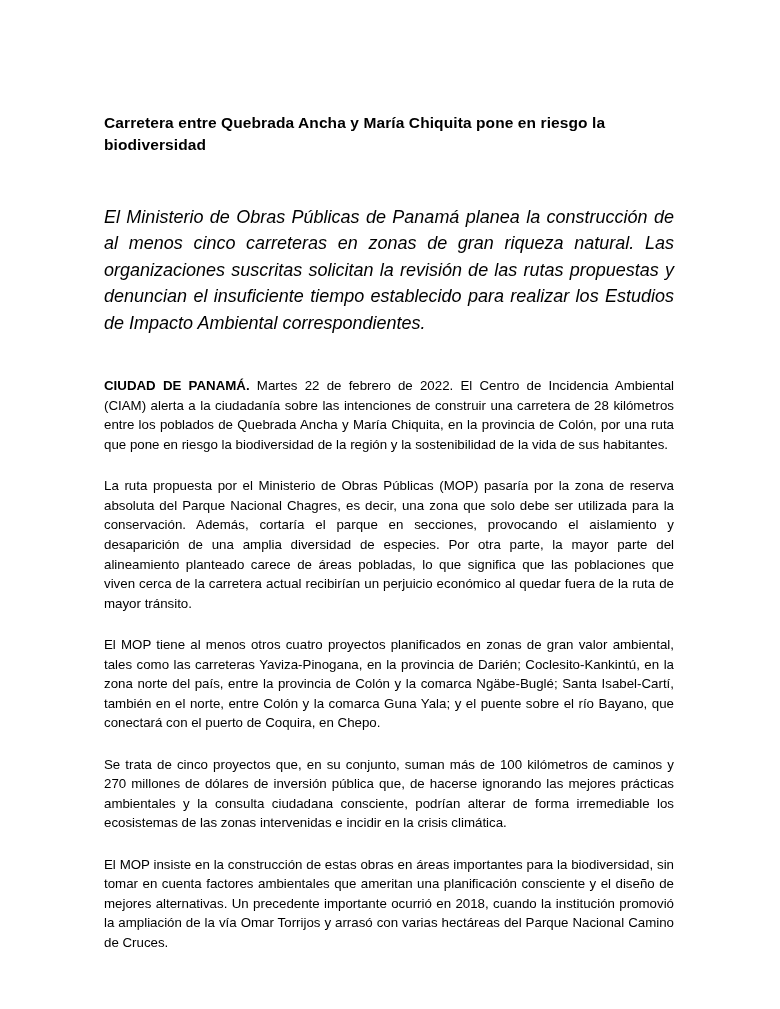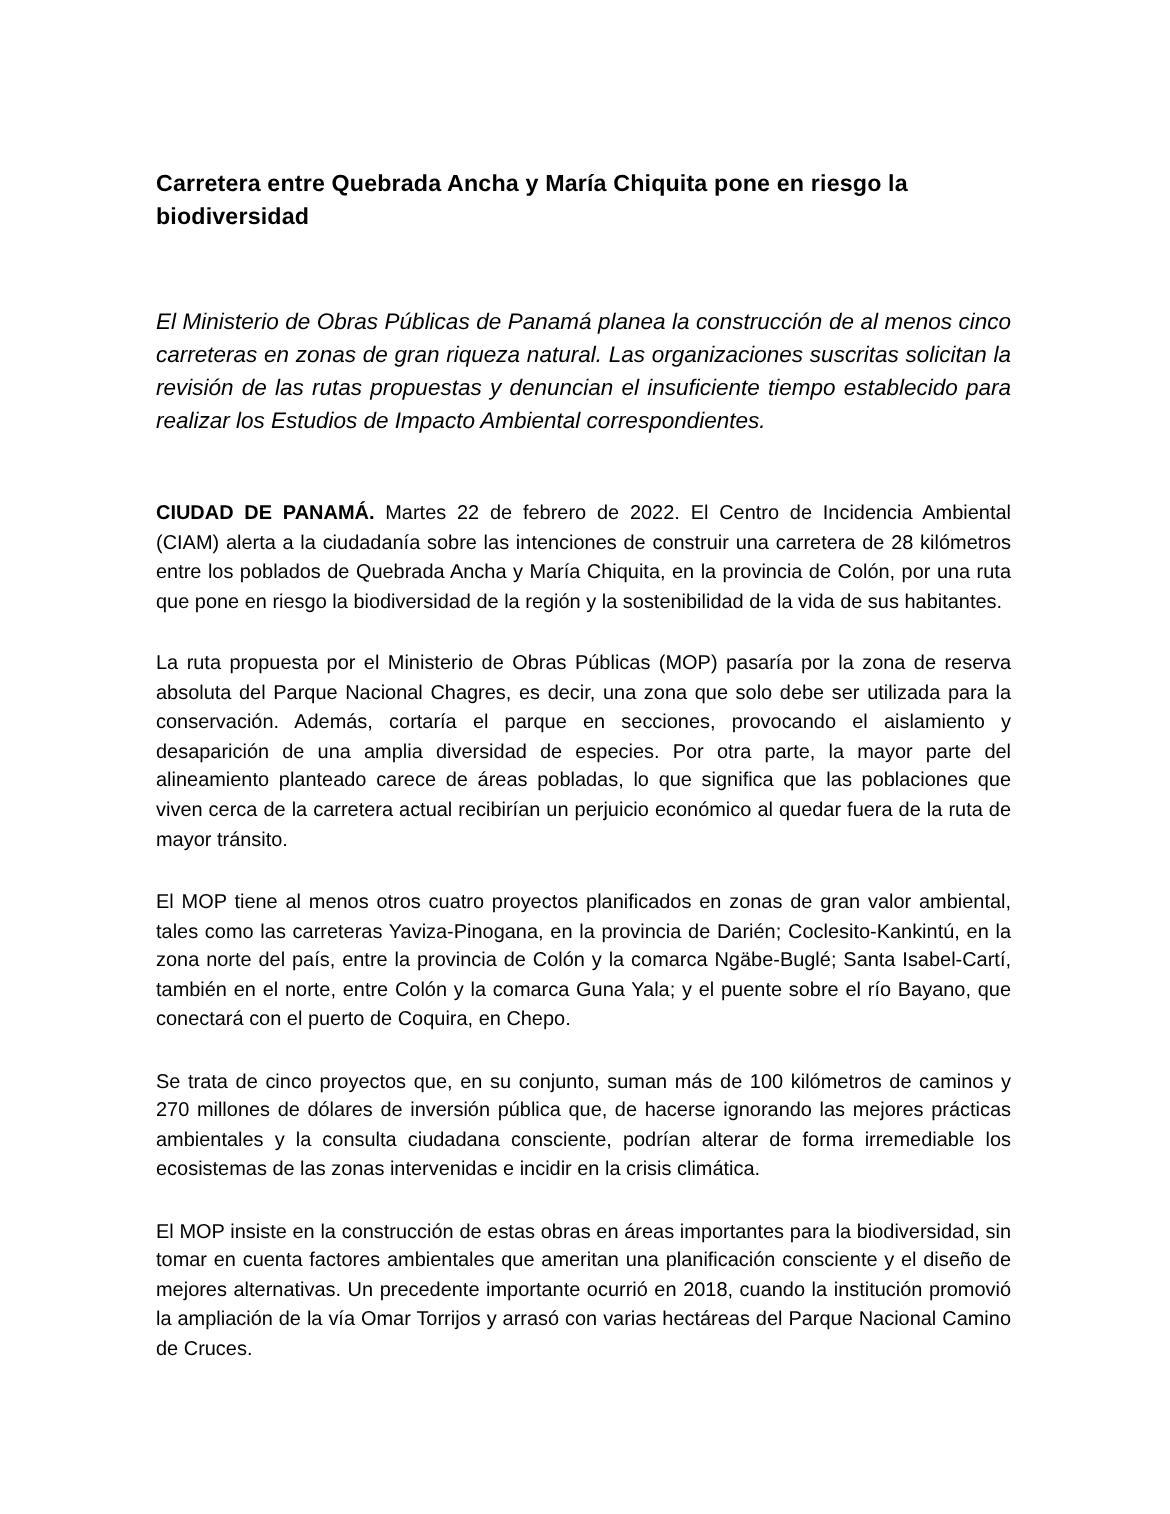--- a/index.html
+++ b/index.html
@@ -24,21 +24,21 @@
   }
   .doc-title {
     font-size: 15.5px;
     font-weight: bold;
     line-height: 1.42;
     letter-spacing: 0.1px;
     margin: 0 0 0 0;
     text-align: left;
   }
   .lede {
-    font-size: 15px;
+    font-size: 18px;
     font-style: italic;
     line-height: 1.47;
     text-align: justify;
     margin: 48px 0 0 0;
     padding-right: 2px;
   }
   .body-para {
     font-size: 13.3px;
     line-height: 1.47;
     text-align: justify;

